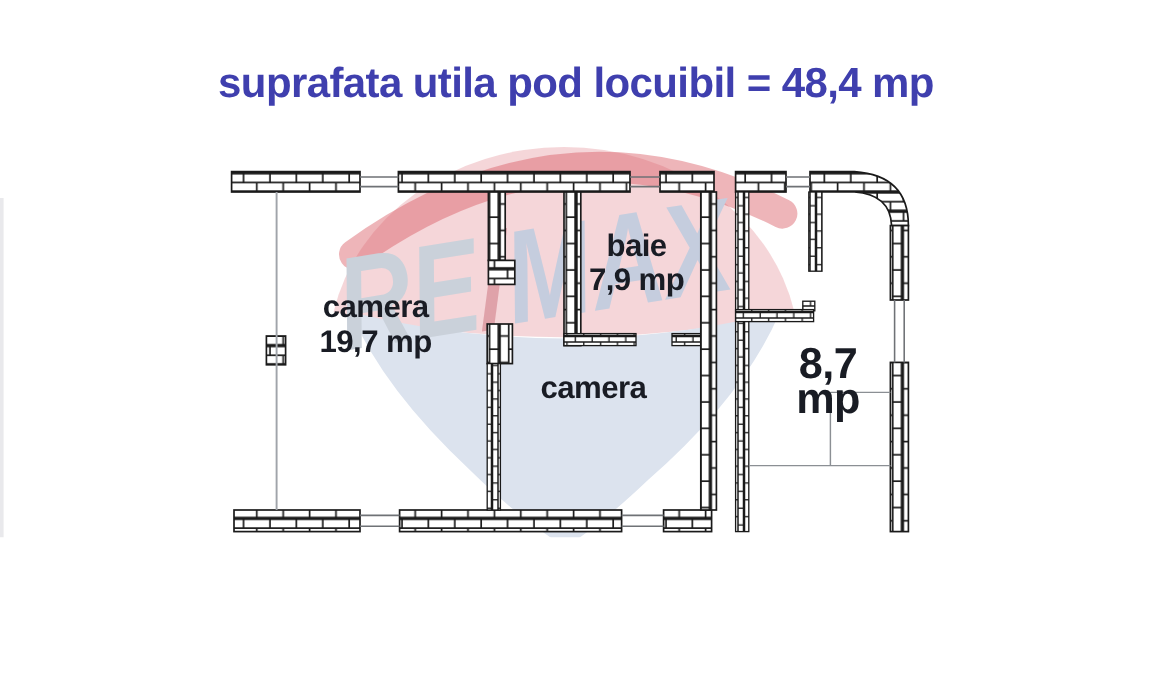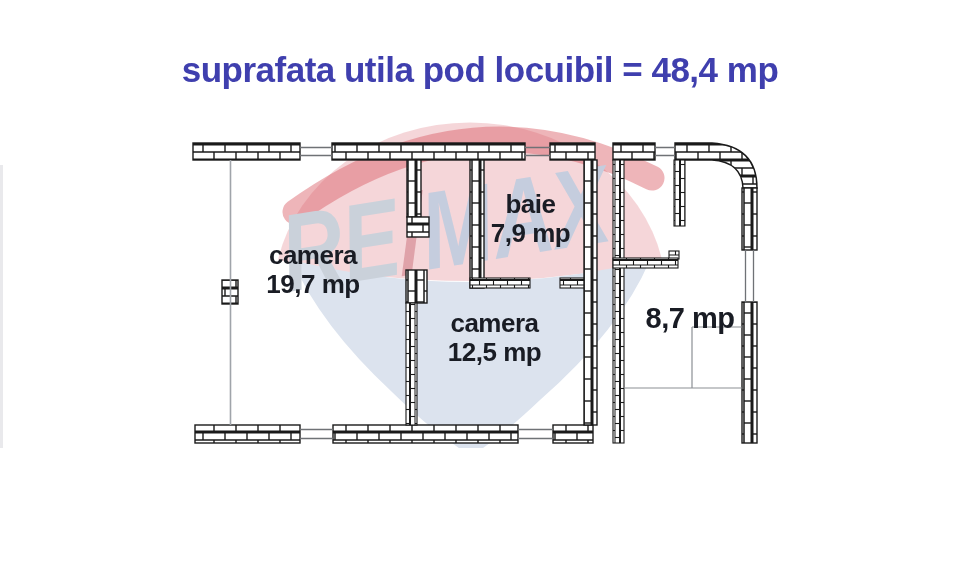--- a/index.html
+++ b/index.html
@@ -5,21 +5,21 @@
   html,body{margin:0;padding:0;background:#fff;}
   .stage{position:relative;width:960px;height:448px;background:#ffffff;overflow:hidden;
          font-family:"Liberation Sans",sans-serif;}
   .edge-strip{position:absolute;left:0;top:165px;width:3px;height:292px;background:#e9e9ec;}
   .page-title{position:absolute;left:0;top:50px;width:100%;text-align:center;
               font-size:35px;font-weight:bold;letter-spacing:-0.5px;color:#3f3fae;z-index:3;}
   .plan-svg{position:absolute;left:0;top:0;z-index:1;}
   .room-label{position:absolute;z-index:3;color:#191c24;font-weight:bold;
               font-size:26px;line-height:29px;text-align:center;letter-spacing:-0.5px;}
   .room-label.small{font-size:25px;line-height:27px;text-align:left;}
-  .room-label.single{font-size:29px;margin-top:16px;}
+  .room-label.single{font-size:36px;}
 </style>
 </head>
 <body>
 
 <div class="stage">
 
   <div class="edge-strip"></div>
 
   <div class="page-title">suprafata utila pod locuibil = 48,4 mp</div>
 
@@ -111,21 +111,20 @@
     <div>19,7 mp</div>
   </div>
 
   <div class="room-label" style="left:478px;top:190px;width:105px;">
     <div>baie</div>
     <div>7,9 mp</div>
   </div>
 
   <div class="room-label" style="left:442px;top:309px;width:105px;">
     <div>camera</div>
-    <div>12,5 mp</div>
   </div>
 
 
   <div class="room-label single" style="left:645px;top:288px;width:90px;">
     <div>8,7 mp</div>
   </div>
 
 </div>
 
 </body></html>

